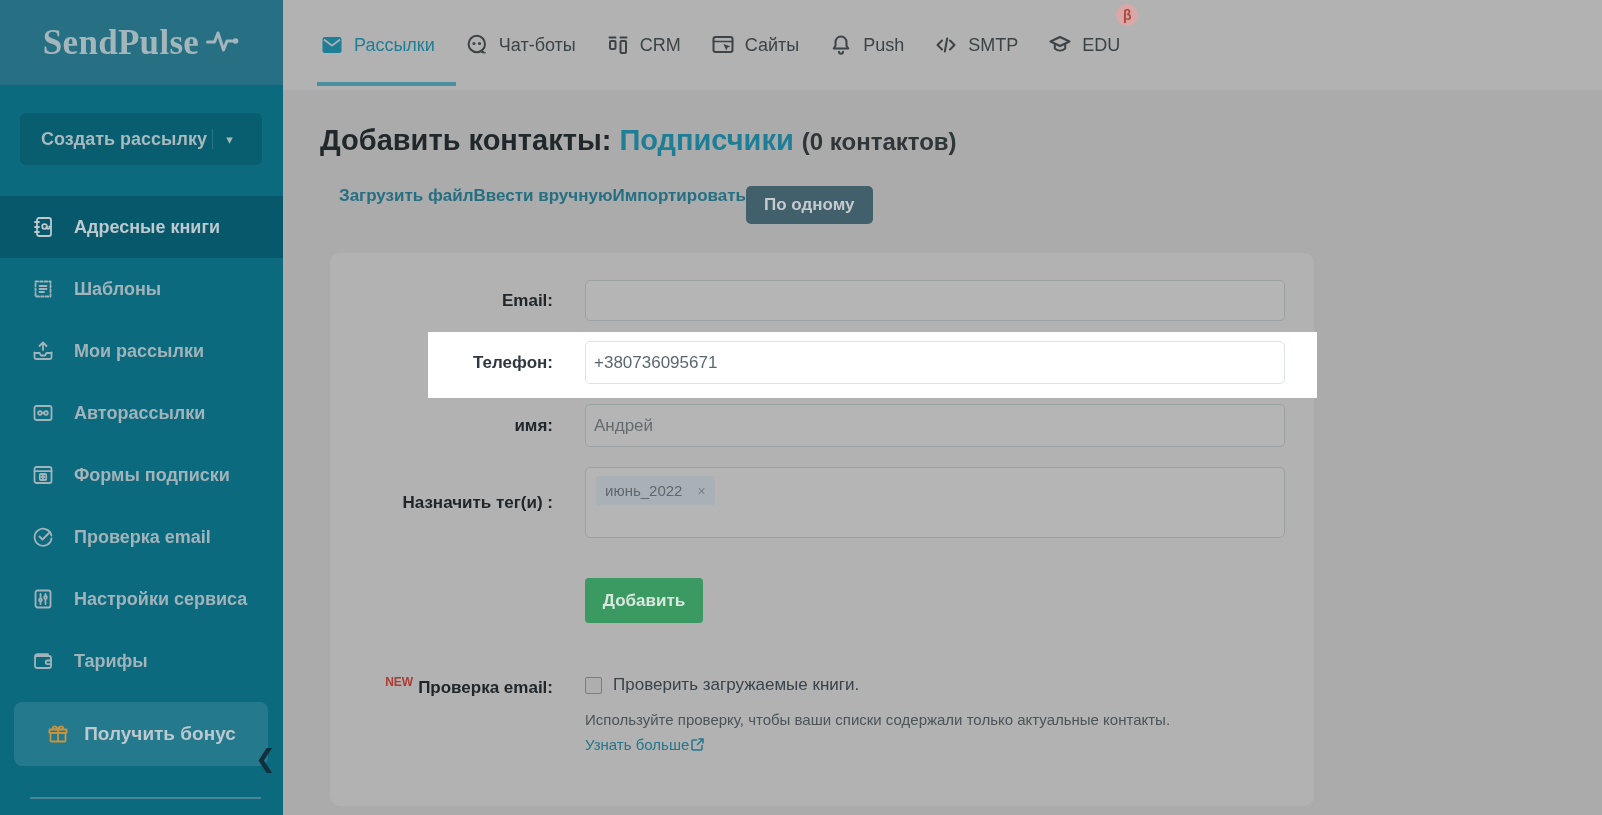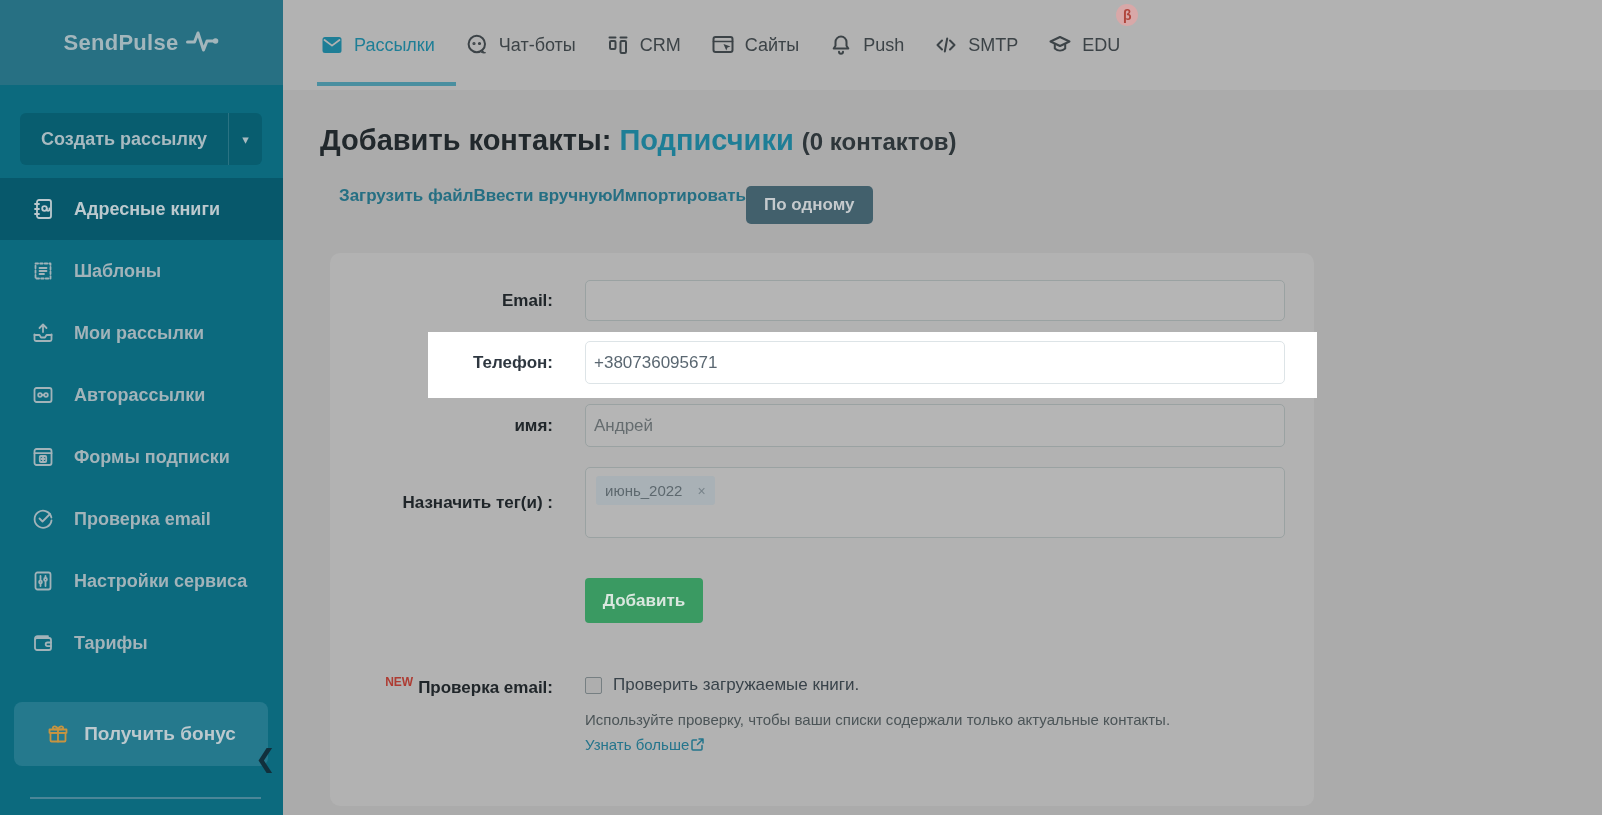--- a/index.html
+++ b/index.html
@@ -3,25 +3,25 @@
 <meta charset="utf-8">
 <style>
   * { margin:0; padding:0; box-sizing:border-box; }
   html,body { width:1602px; height:815px; }
   body { font-family:"Liberation Sans","DejaVu Sans",sans-serif; overflow:hidden; }
   .app { display:flex; width:1602px; height:815px; background:var(--page-bg); }
 
   
   .sidebar { flex:none; width:283px; height:100%; background:var(--sidebar-bg); position:relative; }
   .logo-band { height:85px; background:var(--logo-band-bg); display:flex; align-items:center; justify-content:center; gap:7px; color:var(--sidebar-logo-text); cursor:pointer; }
-  .logo-text { font-size:22px; font-weight:700; letter-spacing:.3px; }
-  .create-btn { margin:28px 0 0 20px; width:242px; height:52px; background:var(--create-btn-bg); border:none; border-radius:6px; display:flex; align-items:stretch; color:var(--sidebar-btn-text); font-family:inherit; font-size:18px; font-weight:700; cursor:pointer; padding:0; }
+  .logo-text { font-size:35px; font-weight:700; letter-spacing:.3px;font-family:Liberation Serif, serif; }
+  .create-btn { margin:28px 0 0 20px; width:242px; height:52px; background:var(--create-btn-bg); border:none; border-radius:6px; display:flex; align-items:stretch; color:var(--sidebar-btn-text); font-family:inherit; font-size:18px; font-weight:700; cursor:pointer; padding:16px; }
   .create-label { flex:1; display:flex; align-items:center; justify-content:center; }
   .create-caret { width:34px; border-left:1px solid rgba(255,255,255,.14); display:flex; align-items:center; justify-content:center; font-size:13px; color:var(--sidebar-btn-text); }
-  .side-nav { margin-top:13px; }
+  .side-nav { margin-top:31px; }
   .side-item { height:62px; display:flex; align-items:center; padding-left:31px; gap:19px; font-size:18px; font-weight:700; color:var(--sidebar-text); cursor:pointer; white-space:nowrap; }
   .side-item.active { background:var(--sidebar-active-bg); color:var(--sidebar-text-active); }
   .side-icon { width:24px; height:24px; flex:none; }
   .side-icon svg { width:24px; height:24px; display:block; }
   .bonus-btn { position:absolute; left:14px; right:15px; top:702px; height:64px; background:var(--bonus-bg); border:none; border-radius:8px; color:var(--sidebar-text-active); font-family:inherit; font-size:19px; font-weight:700; display:flex; align-items:center; justify-content:center; gap:14px; cursor:pointer; }
   .gift-icon svg { width:24px; height:24px; display:block; color:var(--gift-orange); }
   .collapse { position:absolute; right:7px; top:746px; font-size:25px; font-weight:700; color:var(--collapse-color); cursor:pointer; line-height:1; }
   .side-divider { position:absolute; left:30px; top:797px; width:231px; height:2px; background:var(--divider-color); }
 
   

